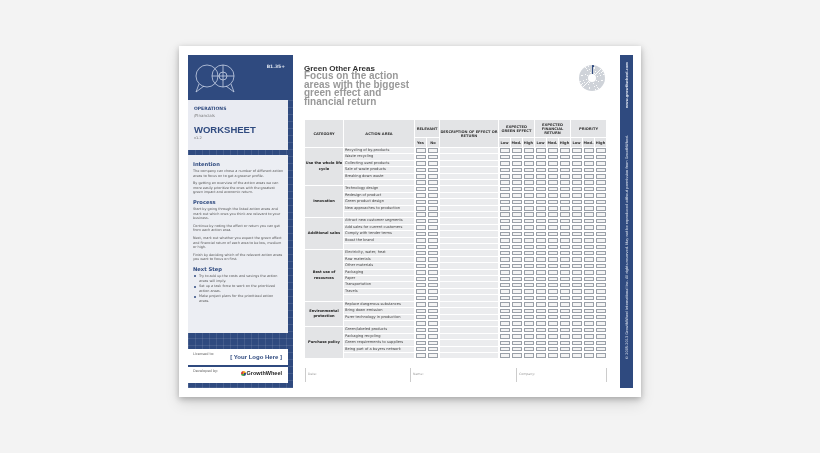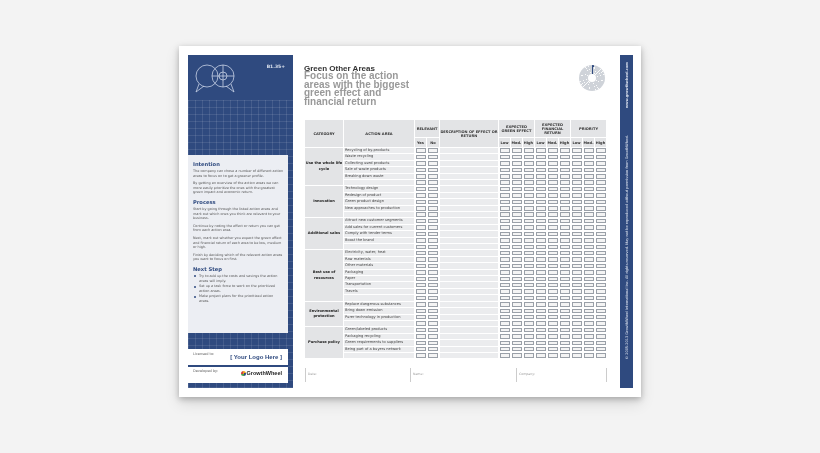--- a/index.html
+++ b/index.html
@@ -64,20 +64,26 @@
           <circle cx="14" cy="15" r="11"></circle>
           <path d="M6 23 L3 31 L11 25"></path>
           <circle cx="30" cy="15" r="11"></circle>
           <path d="M38 23 L41 31 L33 25"></path>
           <circle cx="30" cy="15" r="4"></circle>
           <line x1="30" y1="4" x2="30" y2="26"></line>
           <line x1="19" y1="15" x2="41" y2="15"></line>
         </g>
       </svg>
       <div class="sb-code">B1.35+</div>
+    </div>
+    <div class="sb-head">
+      <div class="sb-op">OPERATIONS</div>
+      <div class="sb-fin">/Financials</div>
+      <div class="sb-ws">WORKSHEET</div>
+      <div class="sb-ver">v1.2</div>
     </div>
     <div class="sb-body">
       <div class="sb-h" style="margin-top:0">Intention</div>
       <div class="sb-p">The company can chose a number of different action areas to focus on to get a greener profile.</div>
       <div class="sb-p">By getting an overview of the action areas we can more easily prioritize the ones with the greatest green impact and economic return.</div>
       <div class="sb-h">Process</div>
       <div class="sb-p">Start by going through the listed action areas and mark out which ones you think are relevant to your business.</div>
       <div class="sb-p">Continue by noting the effect or return you can get from each action area.</div>
       <div class="sb-p">Next, mark out whether you expect the green effect and financial return of each area to be low, medium or high.</div>
       <div class="sb-p">Finish by deciding which of the relevant action areas you want to focus on first.</div>

